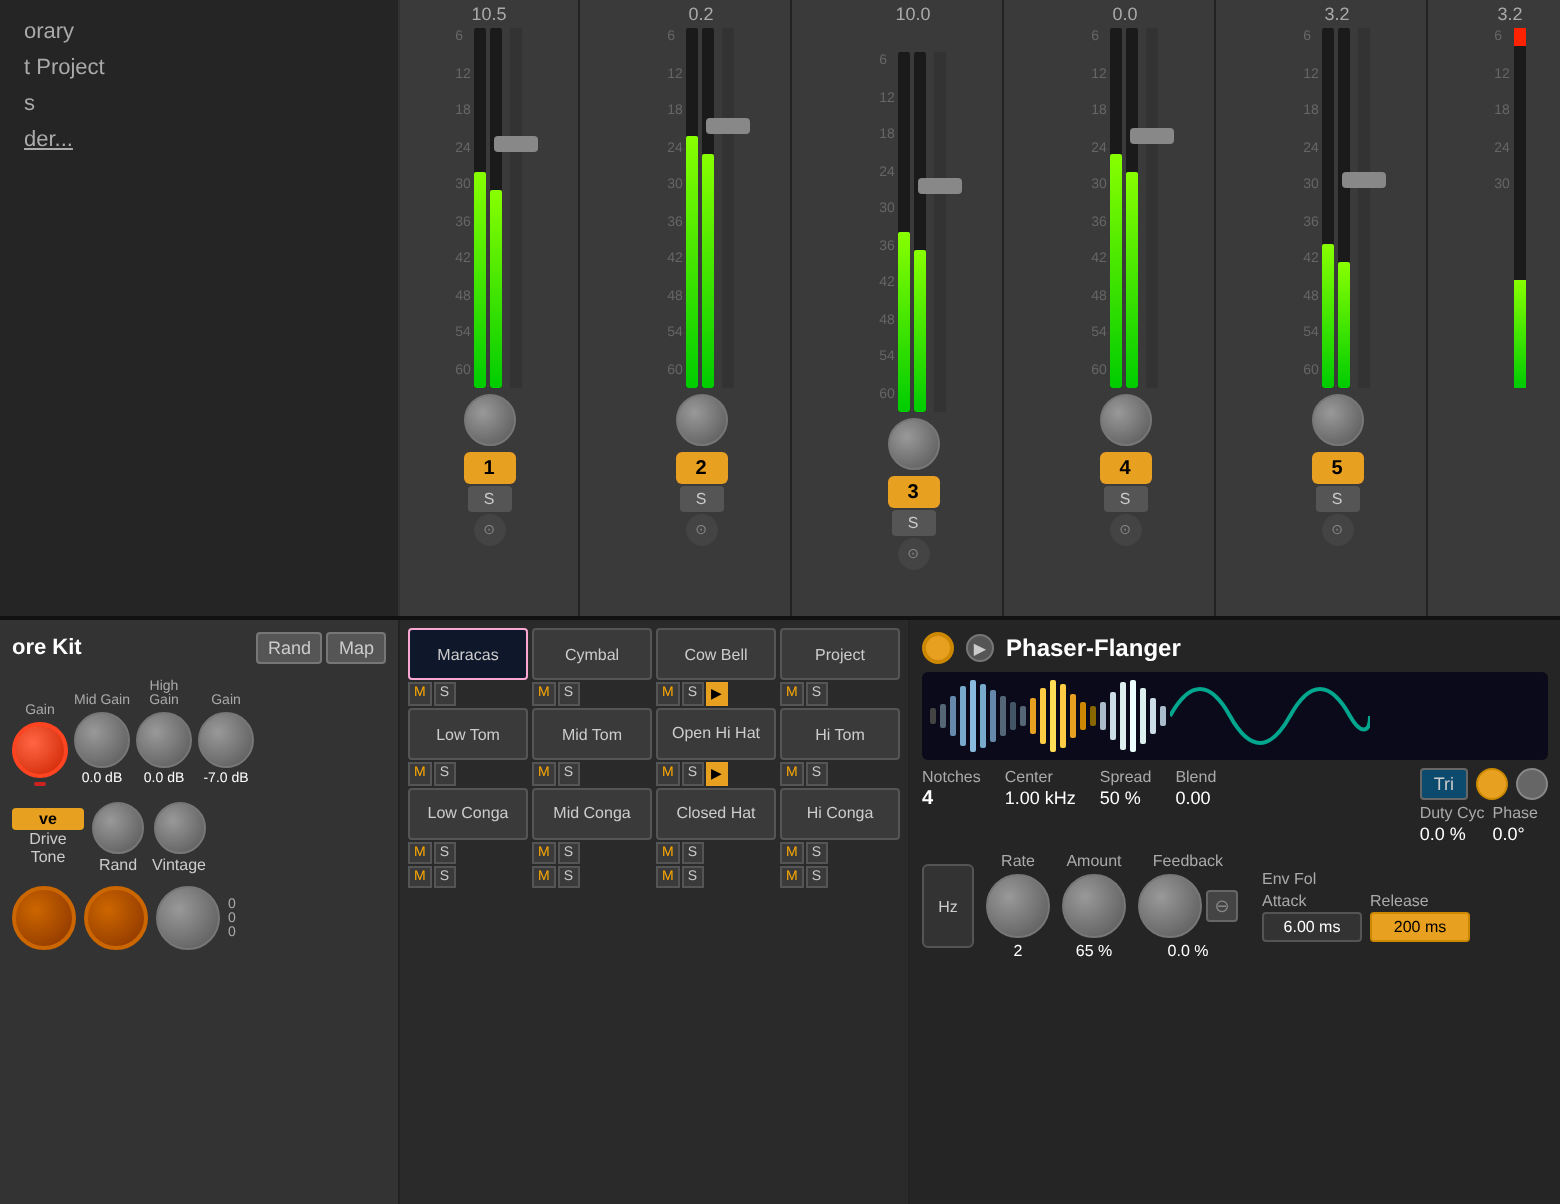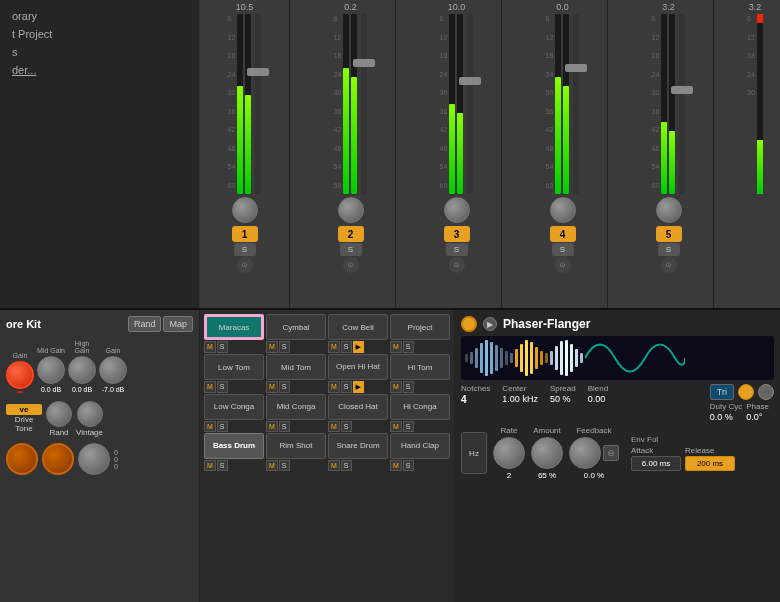--- a/index.html
+++ b/index.html
@@ -88,21 +88,21 @@
           <div style="position:absolute; top:25%; left:-8px; width:22px; height:8px; background:#888; border-radius:2px; cursor:grab;"></div>
         </div>
       </div>
       <div style="width:26px; height:26px; border-radius:50%; background:radial-gradient(circle at 35% 35%, #999,#555); border:1px solid #777; margin:3px 0; cursor:pointer;"></div>
       <div style="width:26px; height:16px; background:#e8a020; border-radius:3px; display:flex; align-items:center; justify-content:center; font-size:10px; font-weight:bold; color:#000; cursor:pointer;">2</div>
       <div style="width:22px; height:13px; background:#555; border-radius:2px; display:flex; align-items:center; justify-content:center; font-size:8px; color:#ccc; margin:1px 0; cursor:pointer;">S</div>
       <div style="width:16px; height:16px; background:#444; border-radius:50%; display:flex; align-items:center; justify-content:center; font-size:7px; color:#888; cursor:pointer;">⊙</div>
     </div>
 
     <div style="width:90px; border-right:1px solid #222; display:flex; flex-direction:column; align-items:center; padding:2px 0;">
-      <div style="font-size:9px; color:#aaa; margin-bottom:2px;">10.0</div>
+      <div style="font-size:9px; color:#aaa; margin-bottom:14px;">10.0</div>
       <div style="display:flex; gap:2px; align-items:flex-start; height:180px;">
         <div style="display:flex; flex-direction:column; font-size:7px; color:#666; gap:8px; line-height:1.5;">
           <span>6</span>
             <span>12</span>
             <span>18</span>
             <span>24</span>
             <span>30</span>
             <span>36</span>
             <span>42</span>
             <span>48</span>
@@ -279,21 +279,21 @@
         <div style="font-size:7px; color:#aaa;">0</div>
         <div style="font-size:7px; color:#aaa;">0</div>
       </div>
     </div>
 
   </div>
 
   <div style="width:255px; background:#2a2a2a; border-right:1px solid #222; padding:4px; display:flex; flex-direction:column; gap:1px; overflow:hidden;">
 
     <div style="display:grid; grid-template-columns:1fr 1fr 1fr 1fr; gap:2px;">
-      <div style="background:#0f766e; border:3px solid #f9a8d4; border-radius:2px; padding:3px 2px; font-size:8px; color:#ccc; text-align:right; cursor:pointer; min-height:26px; display:flex; align-items:center; justify-content:center;">Maracas</div>
+      <div style="background:#0f172a; border:1px solid #f9a8d4; border-radius:2px; padding:3px 2px; font-size:8px; color:#ccc; text-align:right; cursor:pointer; min-height:26px; display:flex; align-items:center; justify-content:center;">Maracas</div>
       <div style="background:#3a3a3a; border:1px solid #555; border-radius:2px; padding:3px 2px; font-size:8px; color:#ccc; text-align:center; cursor:pointer; min-height:26px; display:flex; align-items:center; justify-content:center;">Cymbal</div>
       <div style="background:#3a3a3a; border:1px solid #555; border-radius:2px; padding:3px 2px; font-size:8px; color:#ccc; text-align:center; cursor:pointer; min-height:26px; display:flex; align-items:center; justify-content:center;">Cow Bell</div>
       <div style="background:#3a3a3a; border:1px solid #555; border-radius:2px; padding:3px 2px; font-size:8px; color:#ccc; text-align:center; cursor:pointer; min-height:26px; display:flex; align-items:center; justify-content:center;">Project</div>
     </div>
 
     <div style="display:grid; grid-template-columns:1fr 1fr 1fr 1fr; gap:2px;">
       <div style="display:flex; gap:1px;">
         <span style="background:#3a3a3a; border:1px solid #555; font-size:7px; color:#ffaa00; padding:1px 2px; cursor:pointer;">M</span>
         <span style="background:#3a3a3a; border:1px solid #555; font-size:7px; color:#ccc; padding:1px 2px; cursor:pointer;">S</span>
       </div>
@@ -358,26 +358,20 @@
       <div style="display:flex; gap:1px;">
         <span style="background:#3a3a3a; border:1px solid #555; font-size:7px; color:#ffaa00; padding:1px 2px; cursor:pointer;">M</span>
         <span style="background:#3a3a3a; border:1px solid #555; font-size:7px; color:#ccc; padding:1px 2px; cursor:pointer;">S</span>
       </div>
       <div style="display:flex; gap:1px;">
         <span style="background:#3a3a3a; border:1px solid #555; font-size:7px; color:#ffaa00; padding:1px 2px; cursor:pointer;">M</span>
         <span style="background:#3a3a3a; border:1px solid #555; font-size:7px; color:#ccc; padding:1px 2px; cursor:pointer;">S</span>
       </div>
     </div>
 
-    <div style="display:grid; grid-template-columns:1fr 1fr 1fr 1fr; gap:2px;">
-      <div style="background:#555; border:1px solid #777; border-radius:2px; padding:3px 2px; font-size:8px; color:#fff; text-align:center; cursor:pointer; min-height:26px; display:flex; align-items:center; justify-content:center; line-height:1.1; font-weight:bold;">Bass Drum</div>
-      <div style="background:#3a3a3a; border:1px solid #555; border-radius:2px; padding:3px 2px; font-size:8px; color:#ccc; text-align:center; cursor:pointer; min-height:26px; display:flex; align-items:center; justify-content:center; line-height:1.1;">Rim Shot</div>
-      <div style="background:#3a3a3a; border:1px solid #555; border-radius:2px; padding:3px 2px; font-size:8px; color:#ccc; text-align:center; cursor:pointer; min-height:26px; display:flex; align-items:center; justify-content:center; line-height:1.1;">Snare Drum</div>
-      <div style="background:#3a3a3a; border:1px solid #555; border-radius:2px; padding:3px 2px; font-size:8px; color:#ccc; text-align:center; cursor:pointer; min-height:26px; display:flex; align-items:center; justify-content:center; line-height:1.1;">Hand Clap</div>
-    </div>
 
     <div style="display:grid; grid-template-columns:1fr 1fr 1fr 1fr; gap:2px;">
       <div style="display:flex; gap:1px;">
         <span style="background:#3a3a3a; border:1px solid #555; font-size:7px; color:#ffaa00; padding:1px 2px; cursor:pointer;">M</span>
         <span style="background:#3a3a3a; border:1px solid #555; font-size:7px; color:#ccc; padding:1px 2px; cursor:pointer;">S</span>
       </div>
       <div style="display:flex; gap:1px;">
         <span style="background:#3a3a3a; border:1px solid #555; font-size:7px; color:#ffaa00; padding:1px 2px; cursor:pointer;">M</span>
         <span style="background:#3a3a3a; border:1px solid #555; font-size:7px; color:#ccc; padding:1px 2px; cursor:pointer;">S</span>
       </div>

